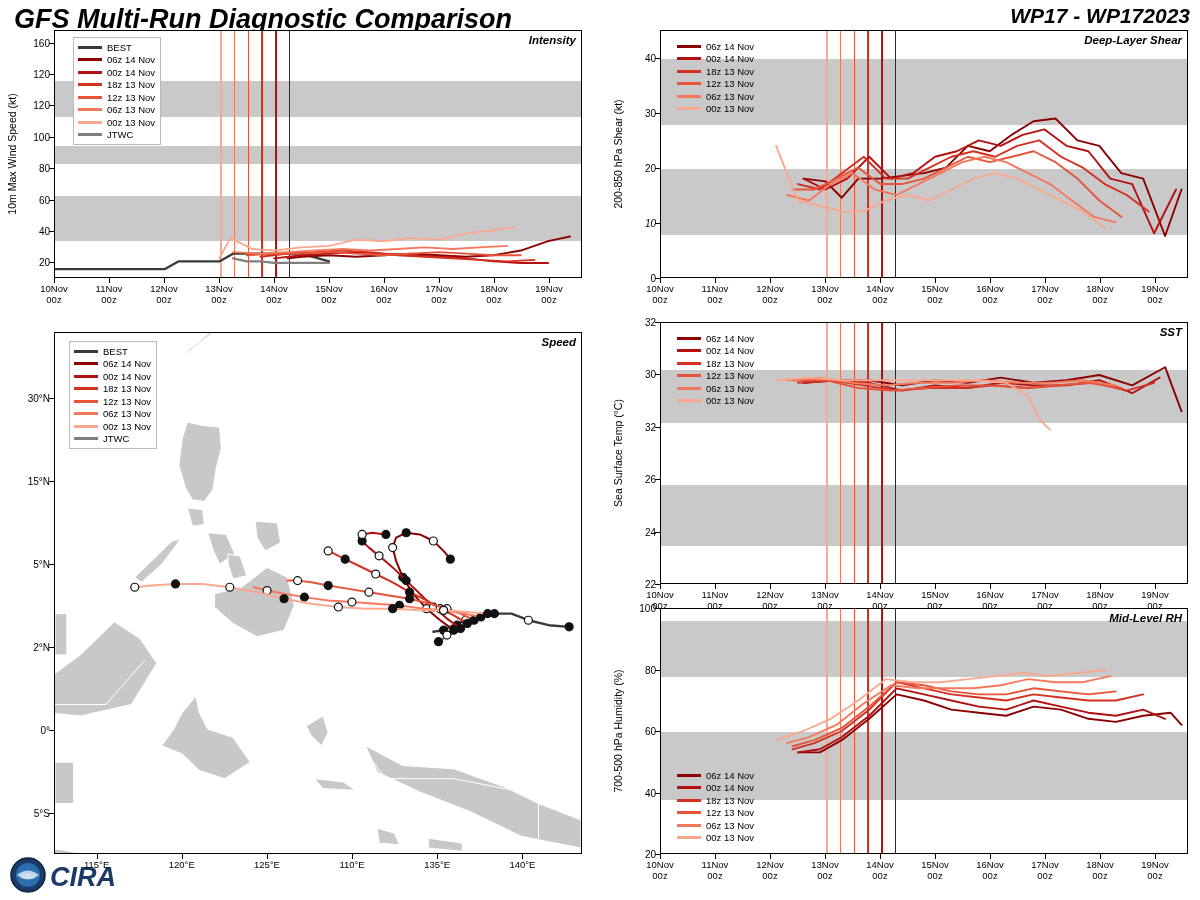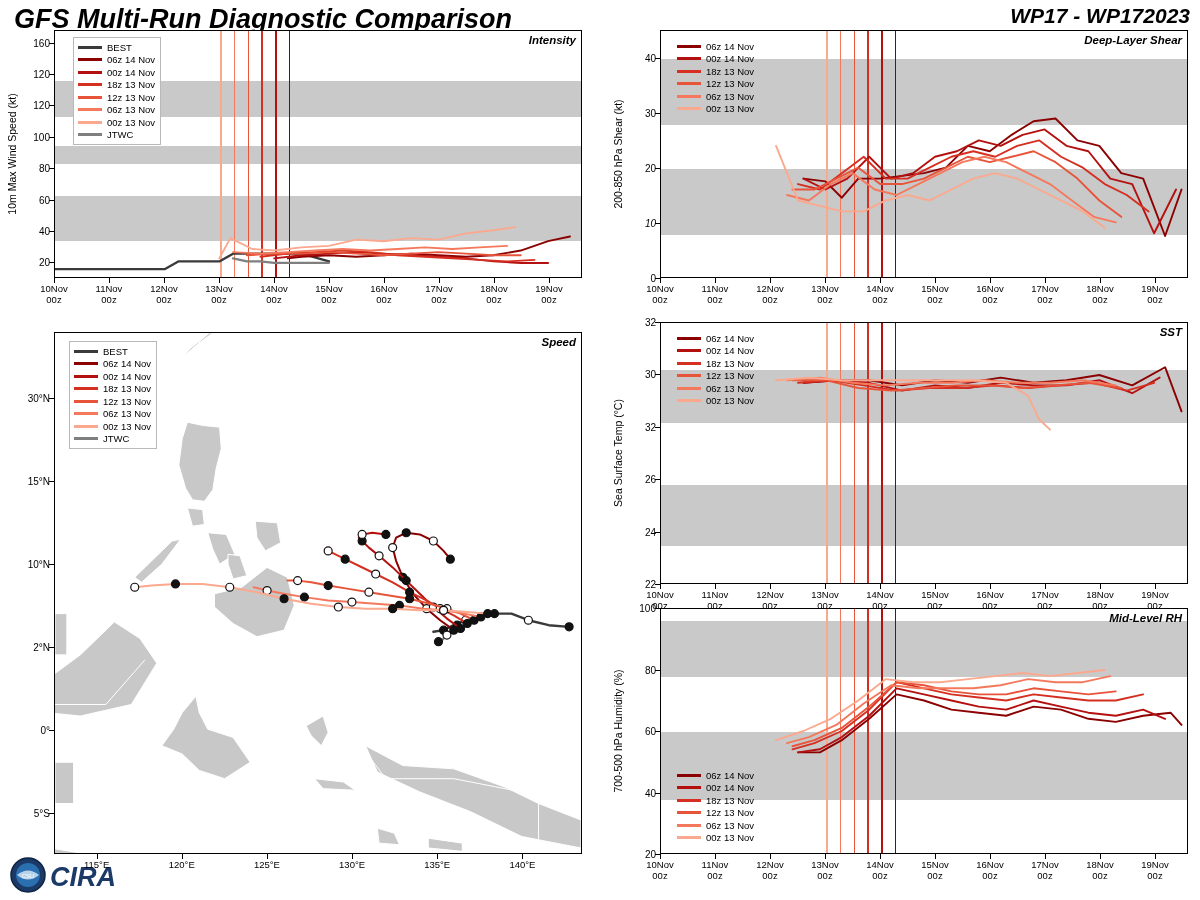--- a/index.html
+++ b/index.html
@@ -523,30 +523,30 @@
 <div class="xtick-mark" style="left:1100px; top:854px;"></div>
 <div class="xtick" style="left: 1100px; top: 860px;">18Nov<br>00z</div>
 <div class="xtick-mark" style="left:1155px; top:854px;"></div>
 <div class="xtick" style="left: 1155px; top: 860px;">19Nov<br>00z</div>
 <div class="ytick" style="left: 10px; width: 40px; top: 812.571px;">5°S</div>
 <div class="ytick-mark" style="left:49px; top:812.5714285714286px;"></div>
 <div class="ytick" style="left: 10px; width: 40px; top: 729.714px;">0°</div>
 <div class="ytick-mark" style="left:49px; top:729.7142857142858px;"></div>
 <div class="ytick" style="left: 10px; width: 40px; top: 646.857px;">2°N</div>
 <div class="ytick-mark" style="left:49px; top:646.8571428571429px;"></div>
-<div class="ytick" style="left: 10px; width: 40px; top: 564px;">10°N</div>
+<div class="ytick" style="left: 10px; width: 40px; top: 564px;">5°N</div>
 <div class="ytick-mark" style="left:49px; top:564px;"></div>
 <div class="ytick" style="left: 10px; width: 40px; top: 481.143px;">15°N</div>
 <div class="ytick-mark" style="left:49px; top:481.1428571428571px;"></div>
 <div class="ytick" style="left: 10px; width: 40px; top: 398.286px;">30°N</div>
 <div class="ytick-mark" style="left:49px; top:398.2857142857143px;"></div>
 <div class="xtick-mark" style="left:96.58064516129032px; top:854px;"></div>
 <div class="xtick" style="left: 96.5806px; top: 860px;">115°E</div>
 <div class="xtick-mark" style="left:181.74193548387098px; top:854px;"></div>
 <div class="xtick" style="left: 181.742px; top: 860px;">120°E</div>
 <div class="xtick-mark" style="left:266.9032258064516px; top:854px;"></div>
 <div class="xtick" style="left: 266.903px; top: 860px;">125°E</div>
 <div class="xtick-mark" style="left:352.0645161290323px; top:854px;"></div>
-<div class="xtick" style="left: 352.065px; top: 860px;">130°E</div>
+<div class="xtick" style="left: 352.065px; top: 860px;">110°E</div>
 <div class="xtick-mark" style="left:437.2258064516129px; top:854px;"></div>
 <div class="xtick" style="left: 437.226px; top: 860px;">135°E</div>
 <div class="xtick-mark" style="left:522.3870967741935px; top:854px;"></div>
 <div class="xtick" style="left: 522.387px; top: 860px;">140°E</div>
 
 </body></html>

